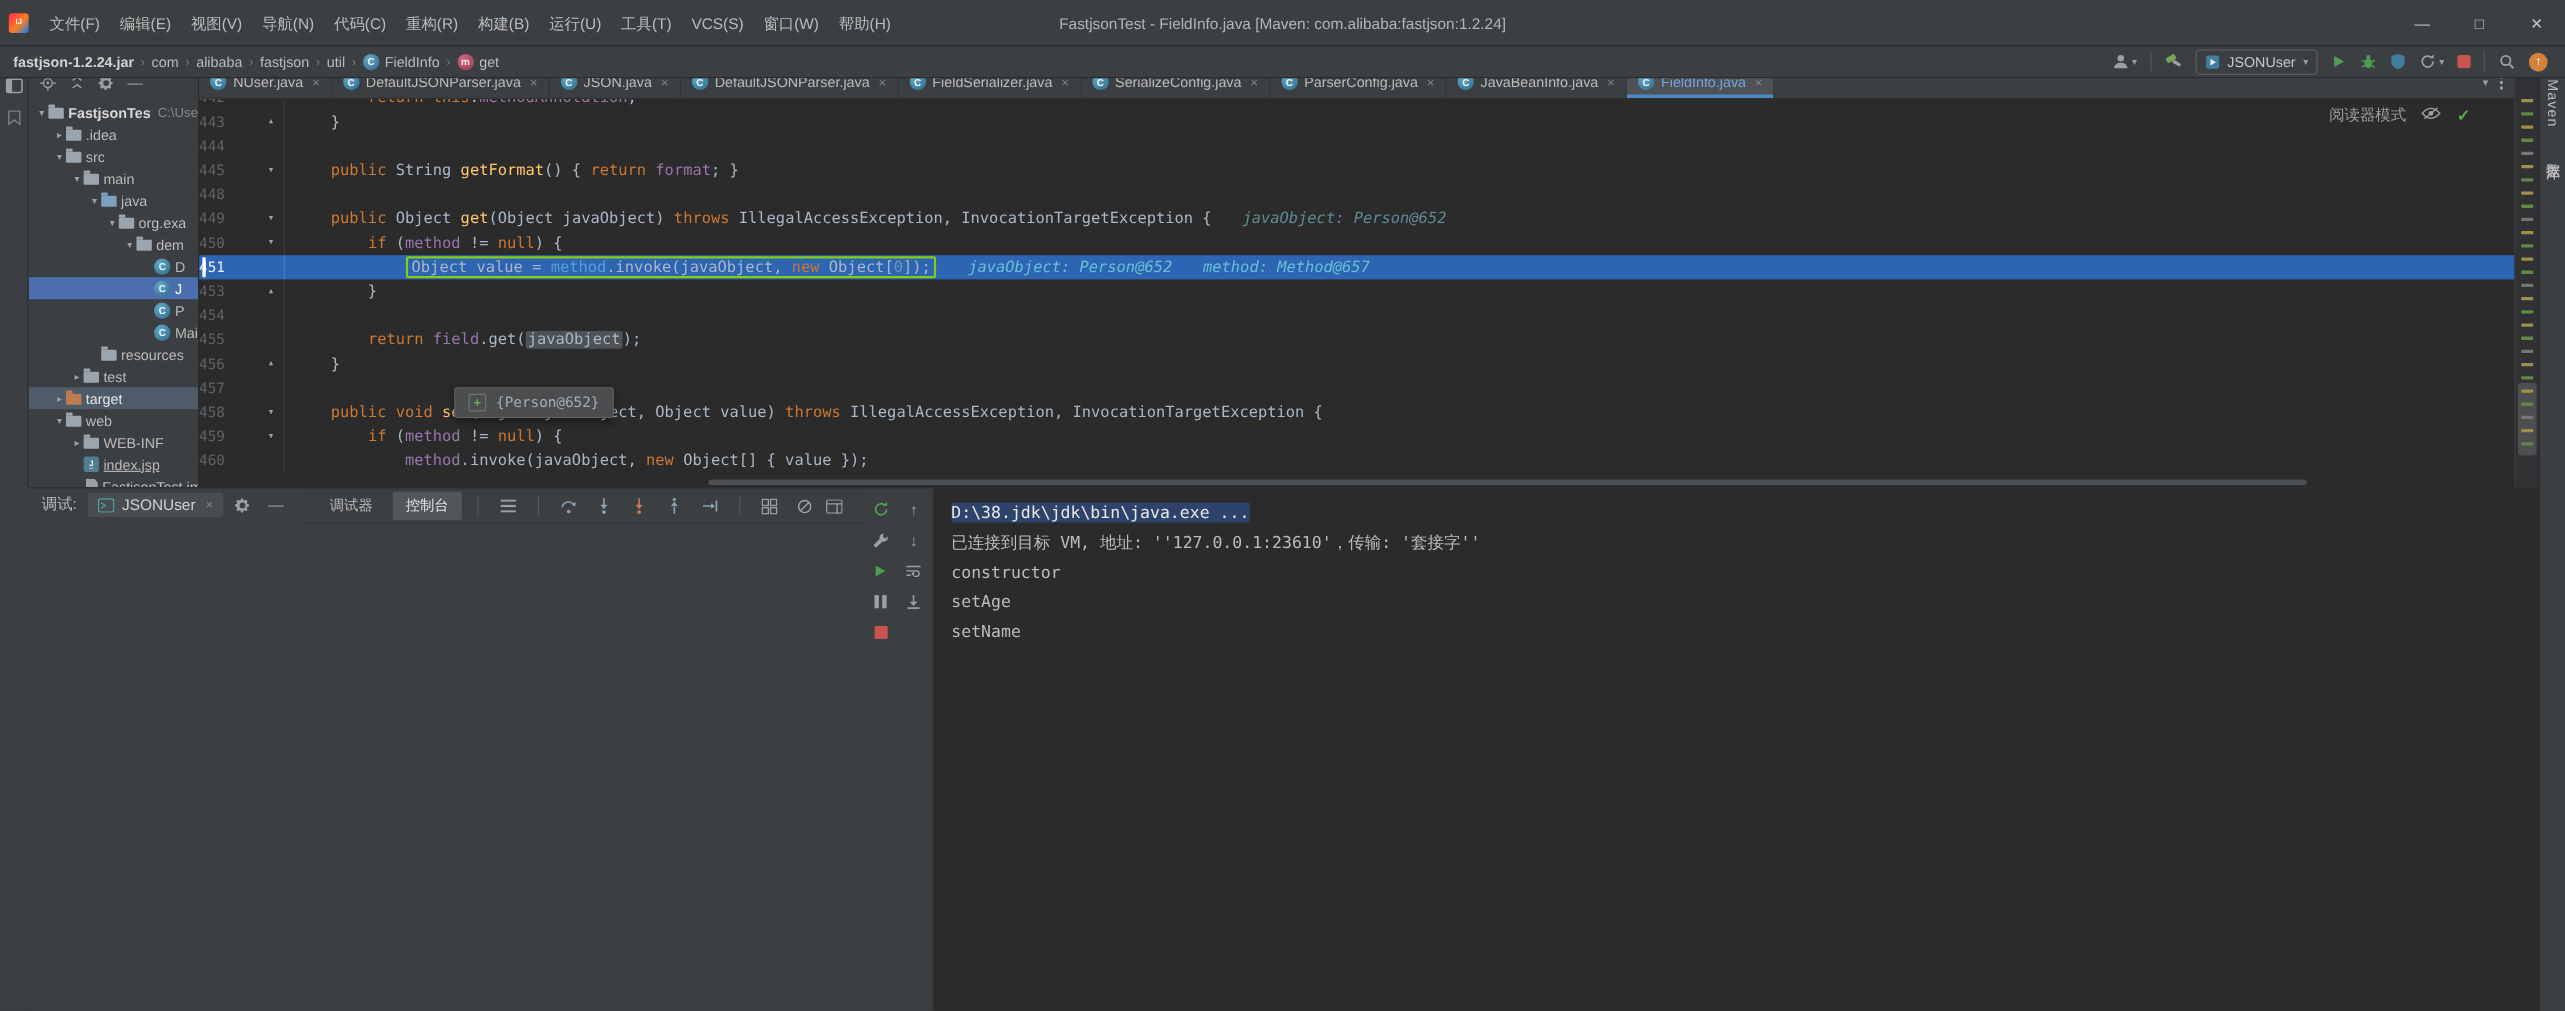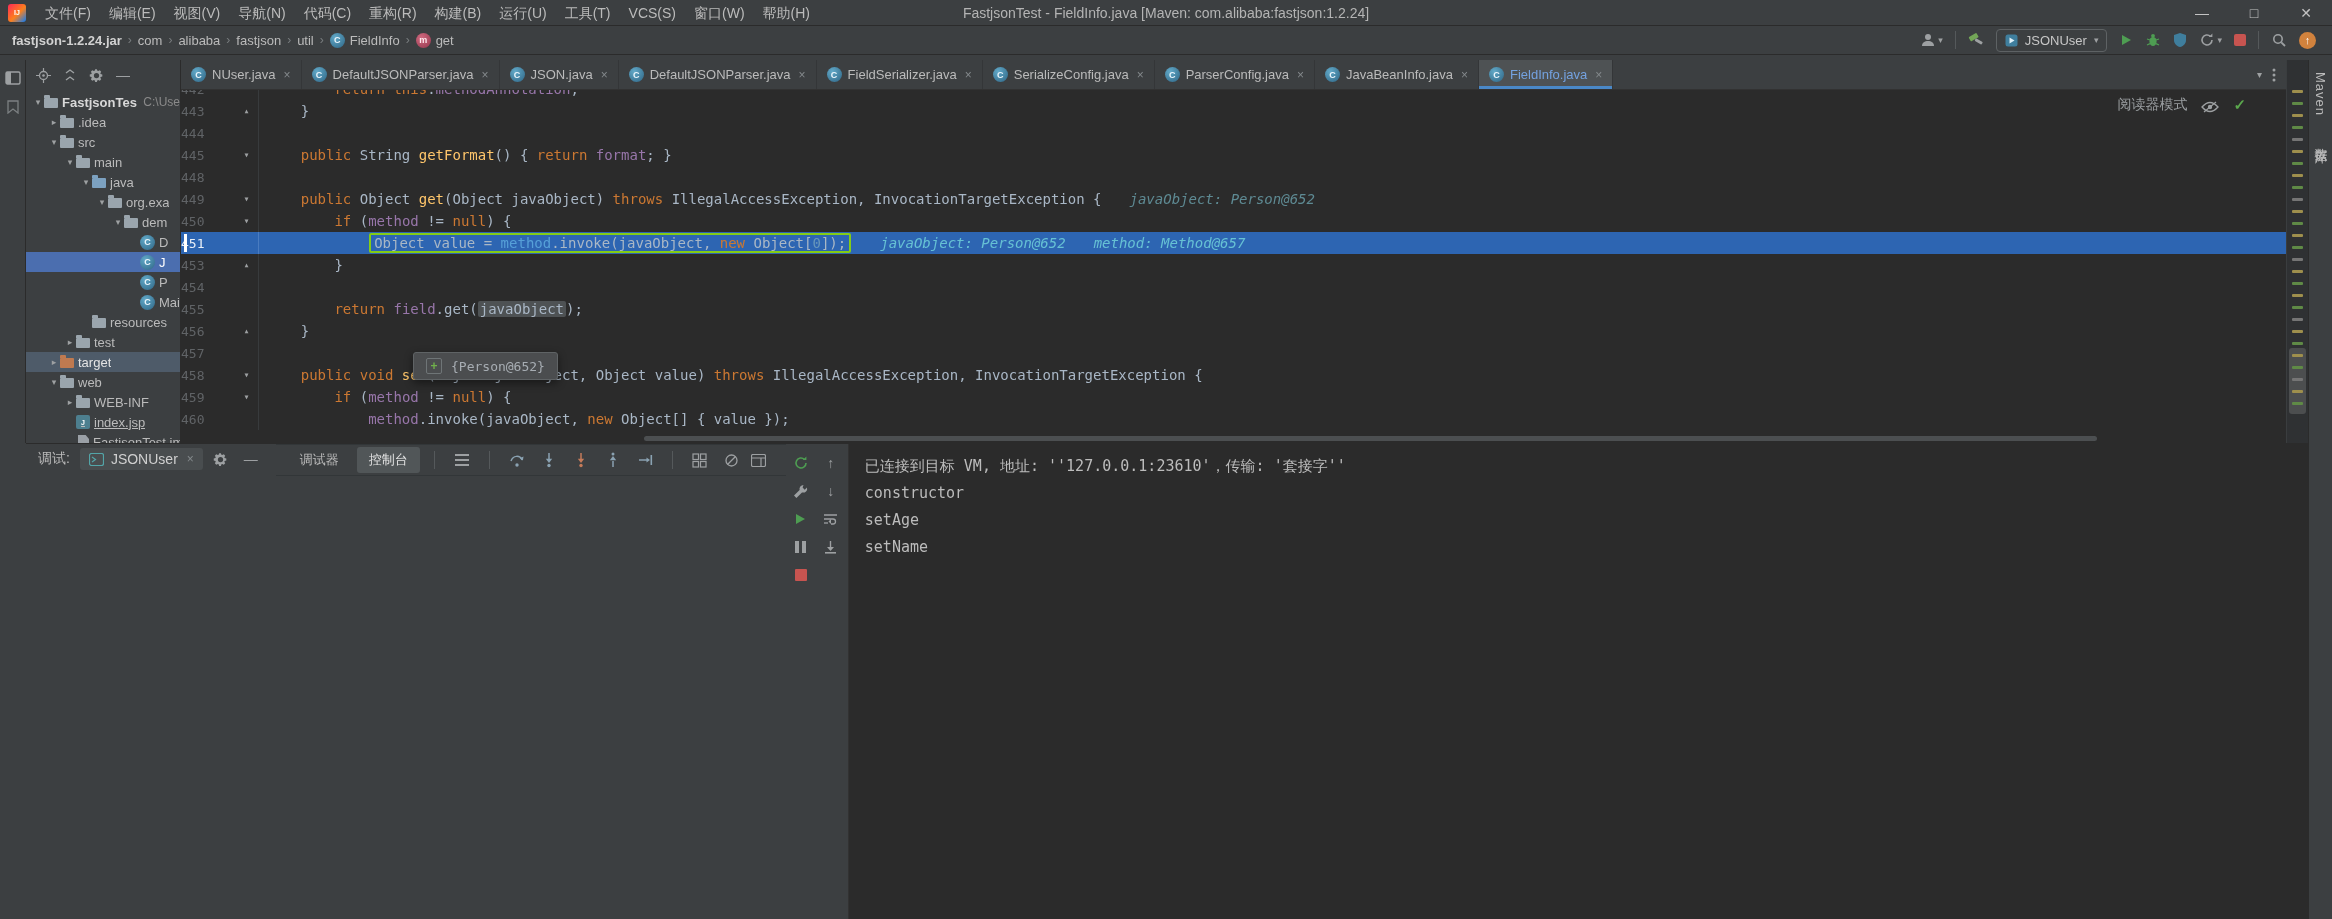--- a/index.html
+++ b/index.html
@@ -1,20 +1,20 @@
 <!DOCTYPE html>
 <html><head>
 <meta charset="utf-8">
 <style>
 *{margin:0;padding:0;box-sizing:border-box}
 html,body{background:#1e1e1e}
 .app{position:relative;width:2332px;height:919px;background:#3c3f41;font-family:"Liberation Sans",sans-serif;font-size:14px;color:#bbbbbb;overflow:hidden}
 
 
-.titlebar{height:26px;display:flex;align-items:center;background:#3c3f41;border-bottom:1px solid #2b2b2b;position:relative;z-index:5}
+.titlebar{height:42px;display:flex;align-items:center;background:#3c3f41;border-bottom:1px solid #2b2b2b;position:relative;z-index:5}
 .logo{width:18px;height:18px;margin:0 10px 0 8px;border-radius:3px;background:linear-gradient(135deg,#fe2857 0%,#fc801d 55%,#087cfa 100%);display:flex;align-items:center;justify-content:center;font-size:7px;font-weight:bold;color:#fff;flex:none}
 .menu-item{padding:0 9px;line-height:30px;cursor:default;white-space:nowrap}
 .win-title{position:absolute;left:50%;transform:translateX(-50%);color:#b4b4b4;white-space:nowrap;font-size:14px}
 .win-controls{margin-left:auto;display:flex;height:100%}
 .win-btn{width:52px;display:flex;align-items:center;justify-content:center;color:#c3c3c3;font-size:14px}
 
 
 .navbar{height:29px;display:flex;align-items:center;padding-left:12px;border-bottom:1px solid #2b2b2b;background:#3c3f41;position:relative;z-index:4}
 .crumbs{display:flex;align-items:center;white-space:nowrap}
 .crumb{display:flex;align-items:center;gap:5px;color:#bbb;font-size:13px}
@@ -71,21 +71,21 @@
 .cl.exec .ln{color:#e9eff7}
 .fold{flex:none;width:24px;color:#9da0a2;font-size:10px;text-align:center;border-right:1px solid #383b3d;align-self:stretch;line-height:22px}
 .cl.exec .fold{border-right-color:#4a7cc0}
 .codetext{white-space:pre;padding-left:8px}
 .tk-d{color:#a9b7c6}.tk-k{color:#cc7832}.tk-f{color:#9876aa}.tk-m{color:#ffc66b}.tk-n2{color:#6897bb}.tk-lk{color:#56a0d8}
 .tk-hl{color:#a9b7c6;background:#4e5254;border-radius:2px;padding:0 2px}
 .evalbox{display:inline-block;border:2px solid #84cc16;border-radius:2px;padding:0 3px;margin:0 1px}
 .hint{color:#5e8a93;font-style:italic;margin-left:28px}
 .cl.exec .hint{color:#66c1d4}
 
-.reader{position:absolute;top:6px;right:40px;display:flex;align-items:flex-end;gap:14px;color:#9a9ea1;font-size:14px;z-index:3}
+.reader{position:absolute;top:6px;right:40px;display:flex;align-items:flex-start;gap:14px;color:#9a9ea1;font-size:14px;z-index:3}
 .okcheck{color:#5ba84d;font-weight:bold;font-size:15px}
 
 .etooltip{position:absolute;left:232px;top:262px;background:#4b4d4f;border:1px solid #5f6365;border-radius:3px;display:flex;align-items:center;gap:9px;padding:5px 12px;color:#a7adb3;font:13px "DejaVu Sans Mono",monospace;box-shadow:0 3px 8px rgba(0,0,0,.45);z-index:3}
 .plusbox{width:16px;height:16px;border:1px solid #6f7577;border-radius:2px;display:flex;align-items:center;justify-content:center;color:#70b04b;font-weight:bold;font-size:12px;font-family:"Liberation Sans",sans-serif}
 
 .hscroll{height:9px;position:relative;background:#2b2b2b;flex:none}
 .hthumb{position:absolute;left:22%;right:9%;top:2px;height:5px;background:#4c4f51;border-radius:3px}
 
 
 .markscol{width:22px;background:#2f3133;border-left:1px solid #3a3d3f;position:relative;flex:none}
@@ -650,20 +650,21 @@
           <span class="ico16">
             <svg width="13" height="14" viewBox="0 0 13 14">
                 <path d="M6.5 1v7" stroke="#9da0a2" stroke-width="1.4"></path>
                 <path d="M6.5 11L3 7h7z" fill="#9da0a2"></path>
                 <rect x="1" y="12" width="11" height="1.6" fill="#9da0a2"></rect>
               </svg>
           </span>
         </div>
       </div>
       <div class="console">
+          <div class="conline"><span class="sel">D:\38.jdk\jdk\bin\java.exe ...</span></div>
           <div class="conline"><span class="">已连接到目标 VM, 地址: ''127.0.0.1:23610'，传输: '套接字''</span></div>
           <div class="conline"><span class="">constructor</span></div>
           <div class="conline"><span class="">setAge</span></div>
           <div class="conline"><span class="">setName</span></div>
         </div>
     </div>
   </div>
 
 </div>
 

